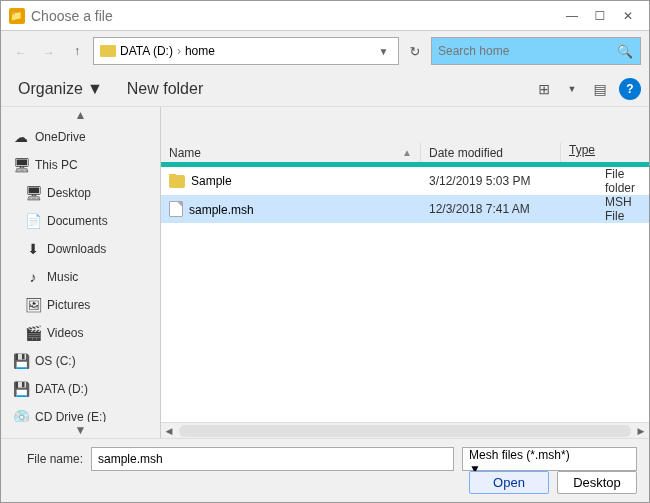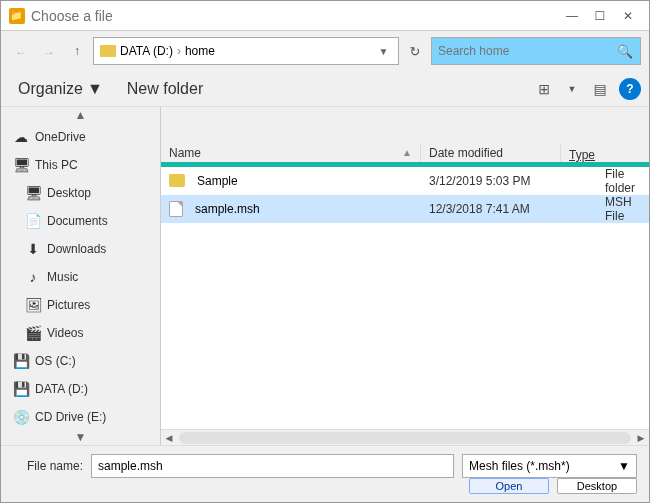--- a/index.html
+++ b/index.html
@@ -300,21 +300,21 @@
       display: flex;
       align-items: center;
       border-right: 1px solid #ddd;
       cursor: pointer;
     }
     .col-type {
       flex: 1;
       padding: 0 8px;
       height: 100%;
       display: flex;
-      align-items: flex-end;
+      align-items: flex-start;
       cursor: pointer;
       text-decoration: underline;
     }
     .col-sort-arrow { color: #888; font-size: 10px; }
 
     .file-list {
       flex: 1;
       overflow-y: auto;
       overflow-x: hidden;
       background: white;
@@ -325,22 +325,22 @@
       align-items: center;
       cursor: pointer;
       font-size: 12px;
       border-bottom: 1px solid transparent;
     }
     .file-row.selected { background: #cce5ff; }
     .file-cell-name {
       width: 260px;
       padding: 0 8px;
       display: flex;
-      align-items: center;
-      gap: 12px;
+      align-items: flex-end;
+      gap: 6px;
       overflow: hidden;
       white-space: nowrap;
     }
     .file-cell-date {
       width: 140px;
       padding: 0 8px;
       color: #333;
       white-space: nowrap;
     }
     .file-cell-type {
@@ -454,35 +454,35 @@
     }
     .filetype-dropdown {
       width: 175px;
       height: 24px;
       border: 1px solid #aaa;
       background: white;
       padding: 0 6px;
       font-size: 12px;
       cursor: pointer;
       display: flex;
-      align-items: center;
       justify-content: space-between;
+      flex-direction: column;
     }
     .buttons-row {
       display: flex;
       justify-content: flex-end;
       gap: 8px;
     }
     .action-btn {
       width: 80px;
-      height: 16px;
+      height: 23px;
       border: 1px solid #aaa;
       background: white;
       cursor: pointer;
-      font-size: 11px;
+      font-size: 13px;
       border-radius: 2px;
     }
     .action-btn.primary {
       background: #e8f0fe;
       border-color: #7aadff;
       color: #003399;
     }
   </style>
 </head>
 <body>

